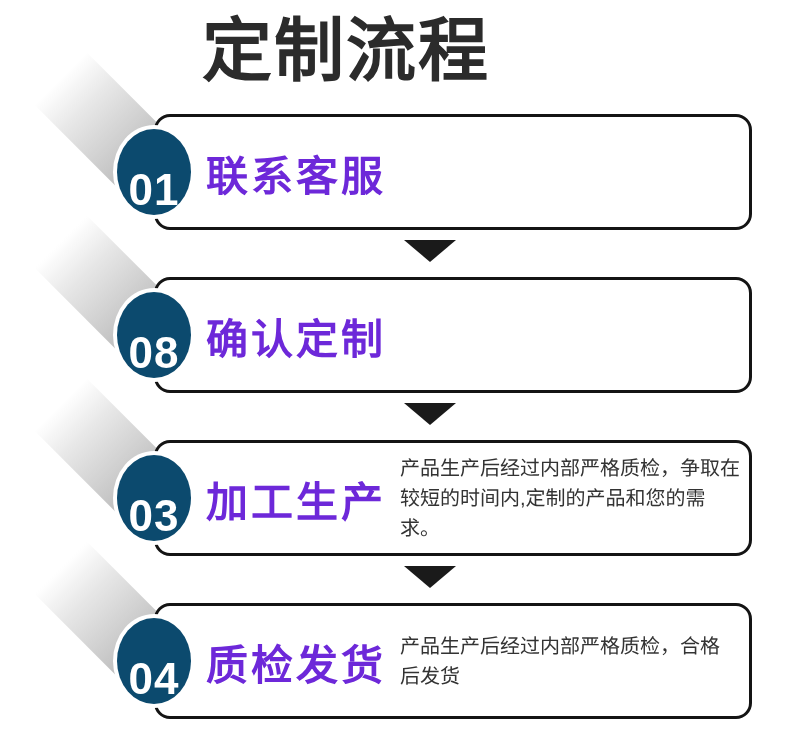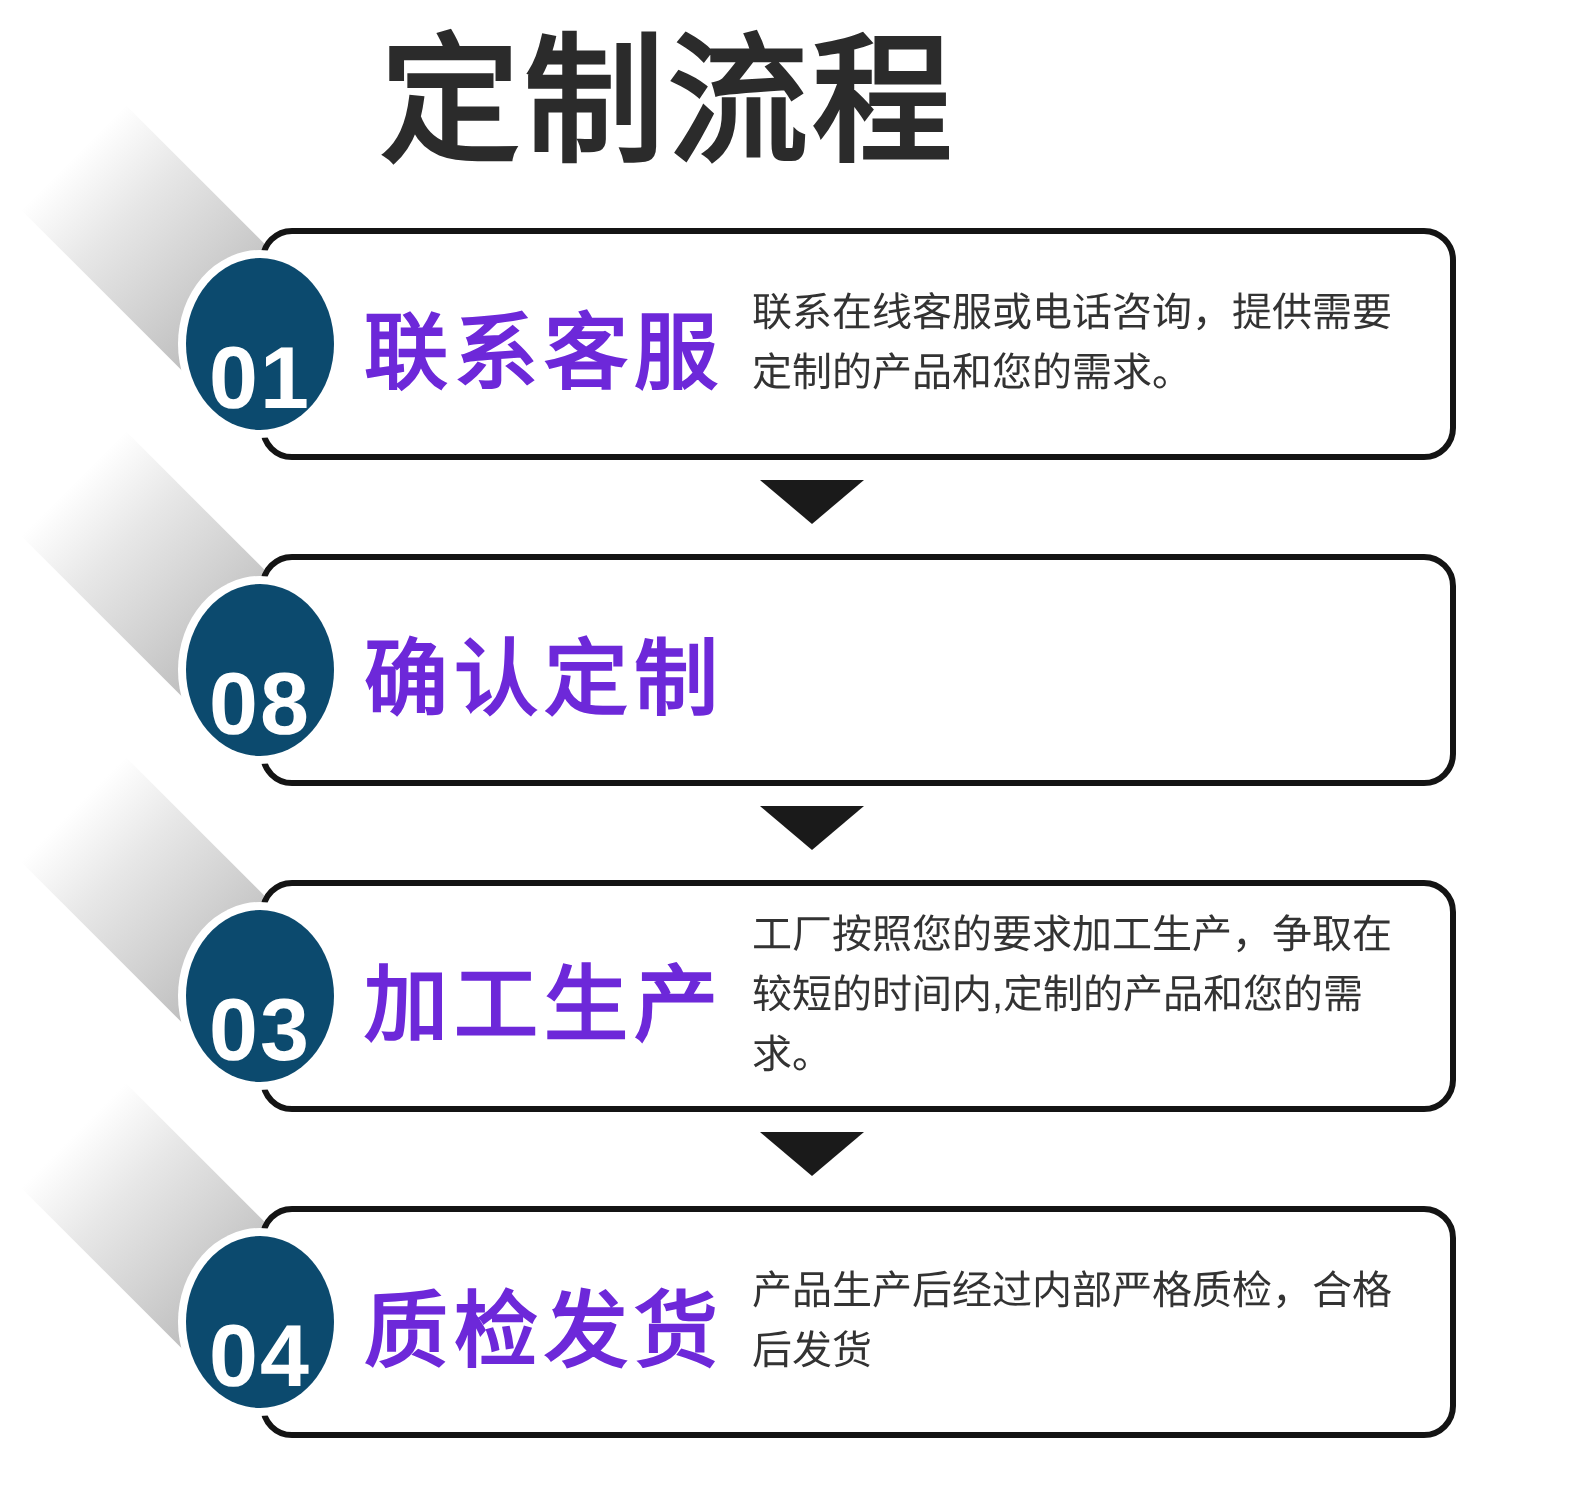--- a/index.html
+++ b/index.html
@@ -2,21 +2,21 @@
 <html lang="zh-CN"><head>
 <meta charset="utf-8">
 <style>
   * { margin: 0; padding: 0; box-sizing: border-box; }
   html, body {
     width: 790px; height: 752px;
     background: #ffffff;
     overflow: hidden;
     font-family: "Liberation Sans", "DejaVu Sans", sans-serif;
   }
-  .page { position: relative; width: 668px; height: 752px; }
+  .page { position: relative; width: 668px; height: 752px; padding-left: 24px; }
 
   
   .main-title {
     padding-top: 14px;
     text-align: center;
     font-size: 70px;
     line-height: 1.06;
     font-weight: 900;
     letter-spacing: 2px;
     color: #2b2b2b;
@@ -118,24 +118,20 @@
 
   <div class="flow">
 
     <section class="step">
       <div class="badge-shadow"></div>
       <div class="card">
         <div class="badge">
           <span class="badge-number">01</span>
         </div>
         <h2 class="step-title">联系客服</h2>
-        <p class="step-desc">
-          <span class="line">联系在线客服或电话咨询，提供需要</span>
-          <span class="line">定制的产品和您的需求。</span>
-        </p>
       </div>
     </section>
 
     <div class="arrow-down"></div>
 
     <section class="step">
       <div class="badge-shadow"></div>
       <div class="card">
         <div class="badge">
           <span class="badge-number">08</span>
@@ -147,21 +143,21 @@
     <div class="arrow-down"></div>
 
     <section class="step">
       <div class="badge-shadow"></div>
       <div class="card">
         <div class="badge">
           <span class="badge-number">03</span>
         </div>
         <h2 class="step-title">加工生产</h2>
         <p class="step-desc">
-          <span class="line">工厂按照您的要求加工生产，争取在</span>
+          <span class="line">产品生产后经过内部严格质检，争取在</span>
           <span class="line">较短的时间内,定制的产品和您的需求。</span>
         </p>
       </div>
     </section>
 
     <div class="arrow-down"></div>
 
     <section class="step">
       <div class="badge-shadow"></div>
       <div class="card">

